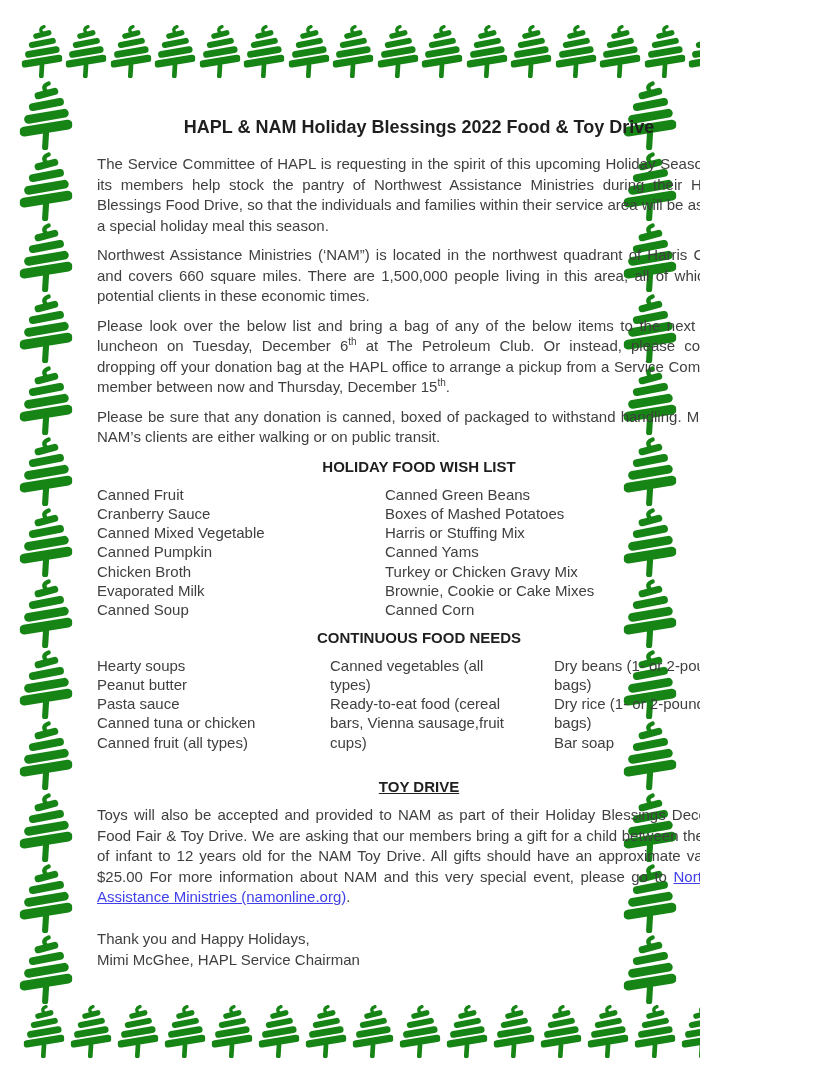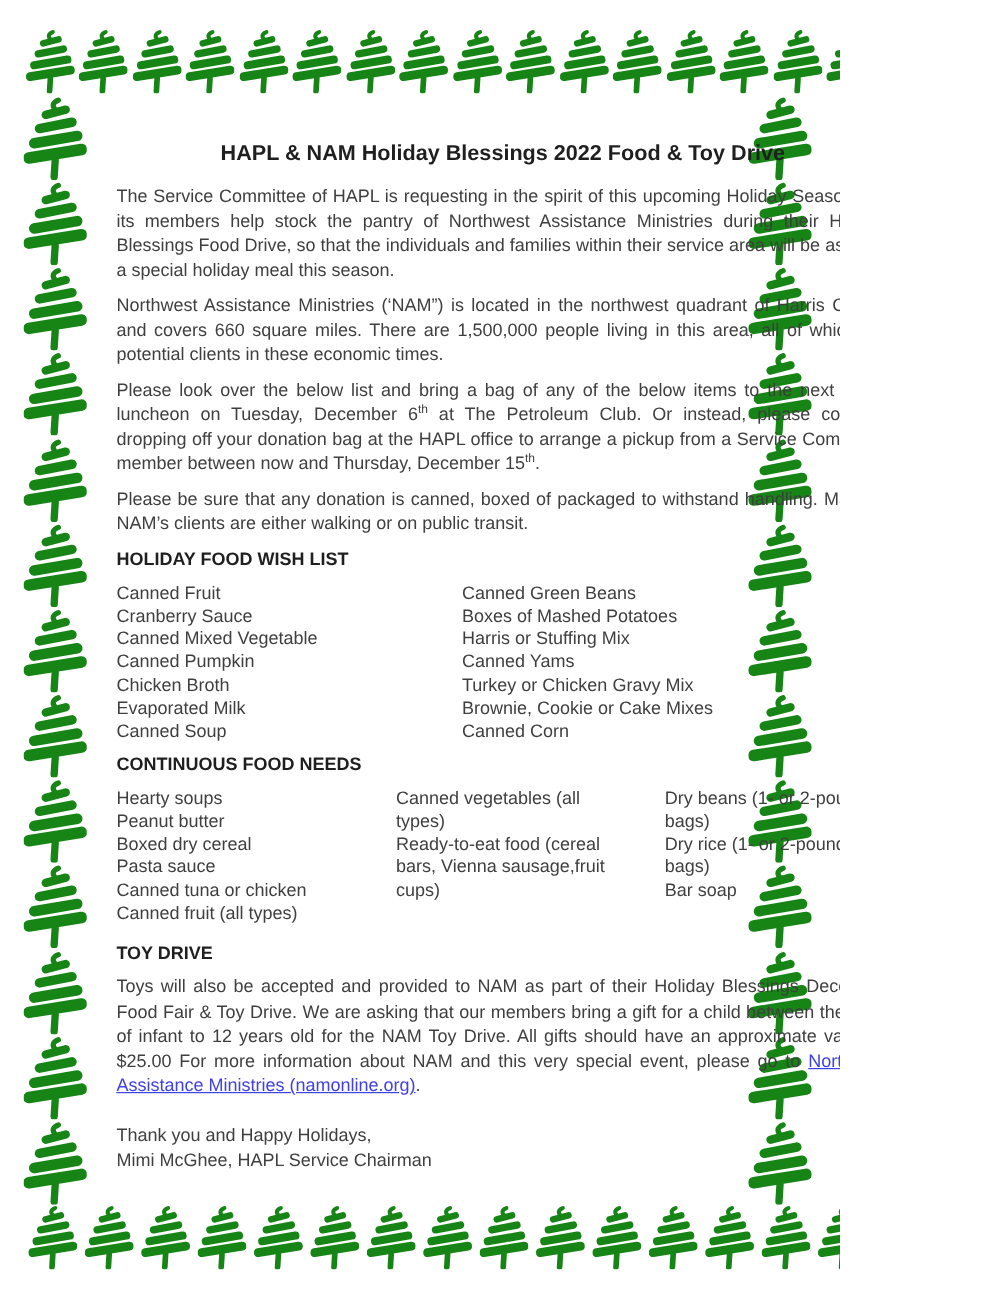--- a/index.html
+++ b/index.html
@@ -33,25 +33,25 @@
     color:var(--text);
     font-size:15px;line-height:20.5px;
   }
   h1.title{
     font-size:18px;line-height:22px;font-weight:bold;color:var(--heading);
     text-align:center;margin:0 0 16px;
   }
   p.para{text-align:justify;margin:0 0 9px;}
   p.para:last-of-type{margin-bottom:0;}
   .section-heading{
-    font-weight:bold;color:var(--heading);text-align:left;
+    font-weight:bold;color:var(--heading);text-align:center;
     font-size:15px;line-height:20px;margin:4px 0 8px;
   }
   .section-heading.cont{margin-top:8px;}
-  .section-heading.toy{margin-top:14px;}
+  .section-heading.toy{margin-top:25px;text-decoration:underline;}
   sup{font-size:10px;line-height:0;vertical-align:super;}
   .cols{display:flex;align-items:flex-start;line-height:19.3px;}
   .wish-col1{width:288px;flex:none;}
   .wish-col2{flex:1;}
   .cont-col1{width:233px;flex:none;}
   .cont-col2{width:180px;flex:none;margin-right:44px;}
   .cont-col3{width:187px;flex:none;}
   .li{white-space:normal;}
   .toy-para{text-align:justify;margin:8px 0 0;}
   .link{color:var(--link);text-decoration:underline;cursor:pointer;}
@@ -301,21 +301,20 @@
         <div class="li">Canned Corn</div>
       </div>
     </div>
 
     <div class="section-heading cont">CONTINUOUS FOOD NEEDS</div>
 
     <div class="cols">
       <div class="cont-col1">
         <div class="li">Hearty soups</div>
         <div class="li">Peanut butter</div>
-        <div class="li">Boxed dry cereal</div>
         <div class="li">Pasta sauce</div>
         <div class="li">Canned tuna or chicken</div>
         <div class="li">Canned fruit (all types)</div>
       </div>
       <div class="cont-col2">
         <div class="li">Canned vegetables (all types)</div>
         <div class="li">Ready-to-eat food (cereal bars, Vienna sausage,fruit cups)</div>
       </div>
       <div class="cont-col3">
         <div class="li">Dry beans (1- or 2-pound bags)</div>

